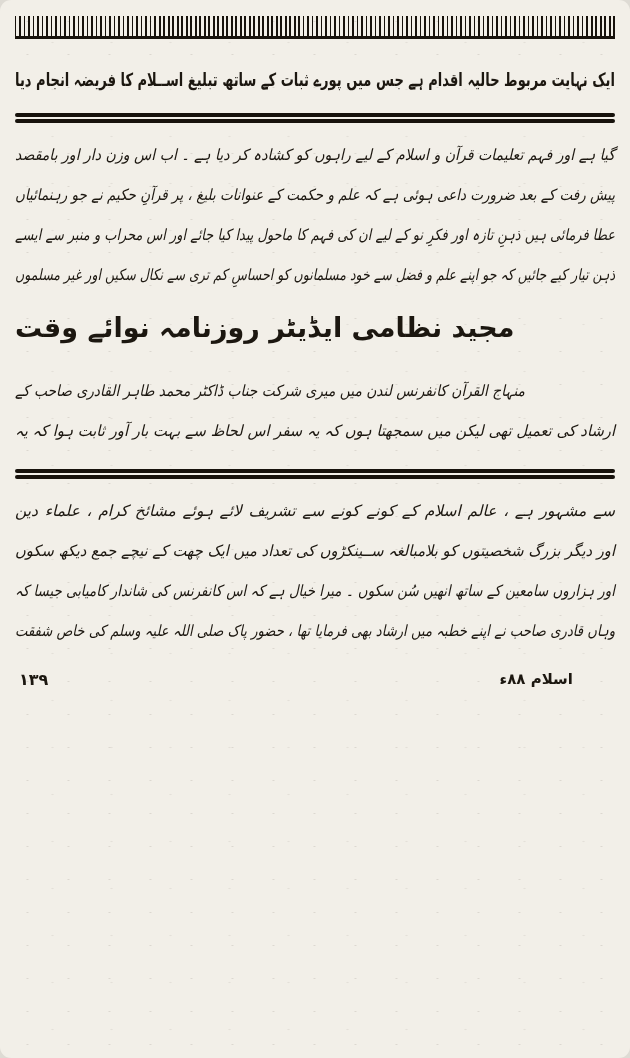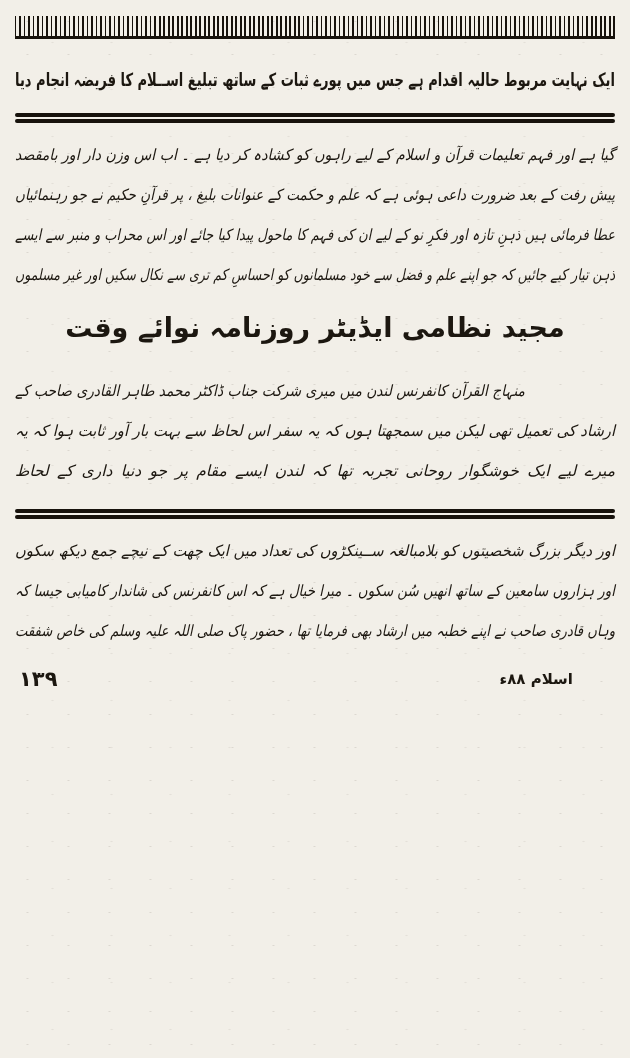--- a/index.html
+++ b/index.html
@@ -13,20 +13,21 @@
     width: 630px; height: 1058px;
     padding: 14px 15px 0 15px;
     color: #1c1710;
     background-color: #f2efe8;
     background-image:
       radial-gradient(rgba(60,50,40,0.12) 0.8px, transparent 1.2px),
       radial-gradient(rgba(60,50,40,0.08) 0.8px, transparent 1.3px);
     background-size: 41px 33px, 59px 47px;
     background-position: 7px 5px, 23px 19px;
     overflow: hidden;
+    border-radius: 11px;
   }
   .top-band {
     height: 20px;
     margin: 2px 0 10px 0;
     background:
       repeating-linear-gradient(90deg, #17120c 0 1.5px, transparent 1.5px 4.5px);
     border-bottom: 3px solid #17120c;
   }
   .rule {
     height: 4px;
@@ -50,37 +51,37 @@
   }
   .body-para { margin-top: 12px; font-style: italic; }
   .body-para .line {
     height: 40px; line-height: 40px;
     font-size: 15.5px;
   }
   .para2 { margin-top: 14px; margin-bottom: 18px; }
   .heading-line {
     height: 58px; line-height: 58px;
     font-size: 27px; font-weight: bold;
-    text-align: center;
+    text-align: left;
     margin-top: 4px;
   }
   .indent-first {
     width: calc(100% - 90px);
     margin-right: 90px;
   }
   .footer {
     direction: ltr;
     display: flex;
     justify-content: space-between;
     align-items: center;
     margin-top: 14px;
     height: 28px;
     padding: 0 42px 0 4px;
   }
-  .page-number { font-size: 21px; font-weight: bold; letter-spacing: 2px; }
+  .page-number { font-size: 16px; font-weight: bold; letter-spacing: 2px; }
   .issue-date { font-size: 15px; font-weight: bold; }
 </style>
 </head>
 <body>
 
 <div class="page">
 
   <div class="top-band"></div>
 
   <div class="intro">
@@ -97,29 +98,29 @@
     <div class="line fit" style="transform-origin: right center; transform: scaleX(0.8706);"><span class="t">پیش رفت کے بعد ضرورت داعی ہوئی ہے کہ علم و حکمت کے عنوانات بلیغ ، پر قرآنِ حکیم نے جو رہنمائیاں</span></div>
     <div class="line fit" style="transform-origin: right center; transform: scaleX(0.834);"><span class="t">عطا فرمائی ہیں ذہنِ تازہ اور فکرِ نو کے لیے ان کی فہم کا ماحول پیدا کیا جائے اور اس محراب و منبر سے ایسے</span></div>
     <div class="line fit" style="transform-origin: right center; transform: scaleX(0.8101);"><span class="t">ذہن تیار کیے جائیں کہ جو اپنے علم و فضل سے خود مسلمانوں کو احساسِ کم تری سے نکال سکیں اور غیر مسلموں</span></div>
   </div>
 
   <div class="line heading-line fit no-stretch"><span class="t">مجید نظامی ایڈیٹر روزنامہ نوائے وقت</span></div>
 
   <div class="body-para para2">
     <div class="line fit indent-first" style="transform-origin: right center; transform: scaleX(0.8899);"><span class="t">منہاج القرآن کانفرنس لندن میں میری شرکت جناب ڈاکٹر محمد طاہر القادری صاحب کے</span></div>
     <div class="line fit" style="transform-origin: right center; transform: scaleX(0.9511);"><span class="t">ارشاد کی تعمیل تھی لیکن میں سمجھتا ہوں کہ یہ سفر اس لحاظ سے بہت بار آور ثابت ہوا کہ یہ</span></div>
-    <div class="line fit" style="word-spacing: 3.26px;"><span class="t">میرے لیے ایک خوشگوار روحانی تجربہ تھا کہ لندن ایسے مقام پر جو دنیا داری کے لحاظ</span></div>
   </div>
 
   <div class="rule"></div>
 
 
   <div class="rule"></div>
 
   <div class="body-para">
+    <div class="line fit" style="word-spacing: 1.7px;"><span class="t">سے مشہور ہے ، عالم اسلام کے کونے کونے سے تشریف لائے ہوئے مشائخ کرام ، علماء دین</span></div>
     <div class="line fit" style="transform-origin: right center; transform: scaleX(0.9469);"><span class="t">اور دیگر بزرگ شخصیتوں کو بلامبالغہ ســینکڑوں کی تعداد میں ایک چھت کے نیچے جمع دیکھ سکوں</span></div>
     <div class="line fit" style="transform-origin: right center; transform: scaleX(0.8622);"><span class="t">اور ہزاروں سامعین کے ساتھ انھیں سُن سکوں ۔ میرا خیال ہے کہ اس کانفرنس کی شاندار کامیابی جیسا کہ</span></div>
     <div class="line fit" style="transform-origin: right center; transform: scaleX(0.8495);"><span class="t">وہاں قادری صاحب نے اپنے خطبہ میں ارشاد بھی فرمایا تھا ، حضور پاک صلی اللہ علیہ وسلم کی خاص شفقت</span></div>
   </div>
 
   <div class="footer">
     <span class="page-number">۱۳۹</span>
     <span class="issue-date">اسلام ۸۸ء</span>
   </div>
 

